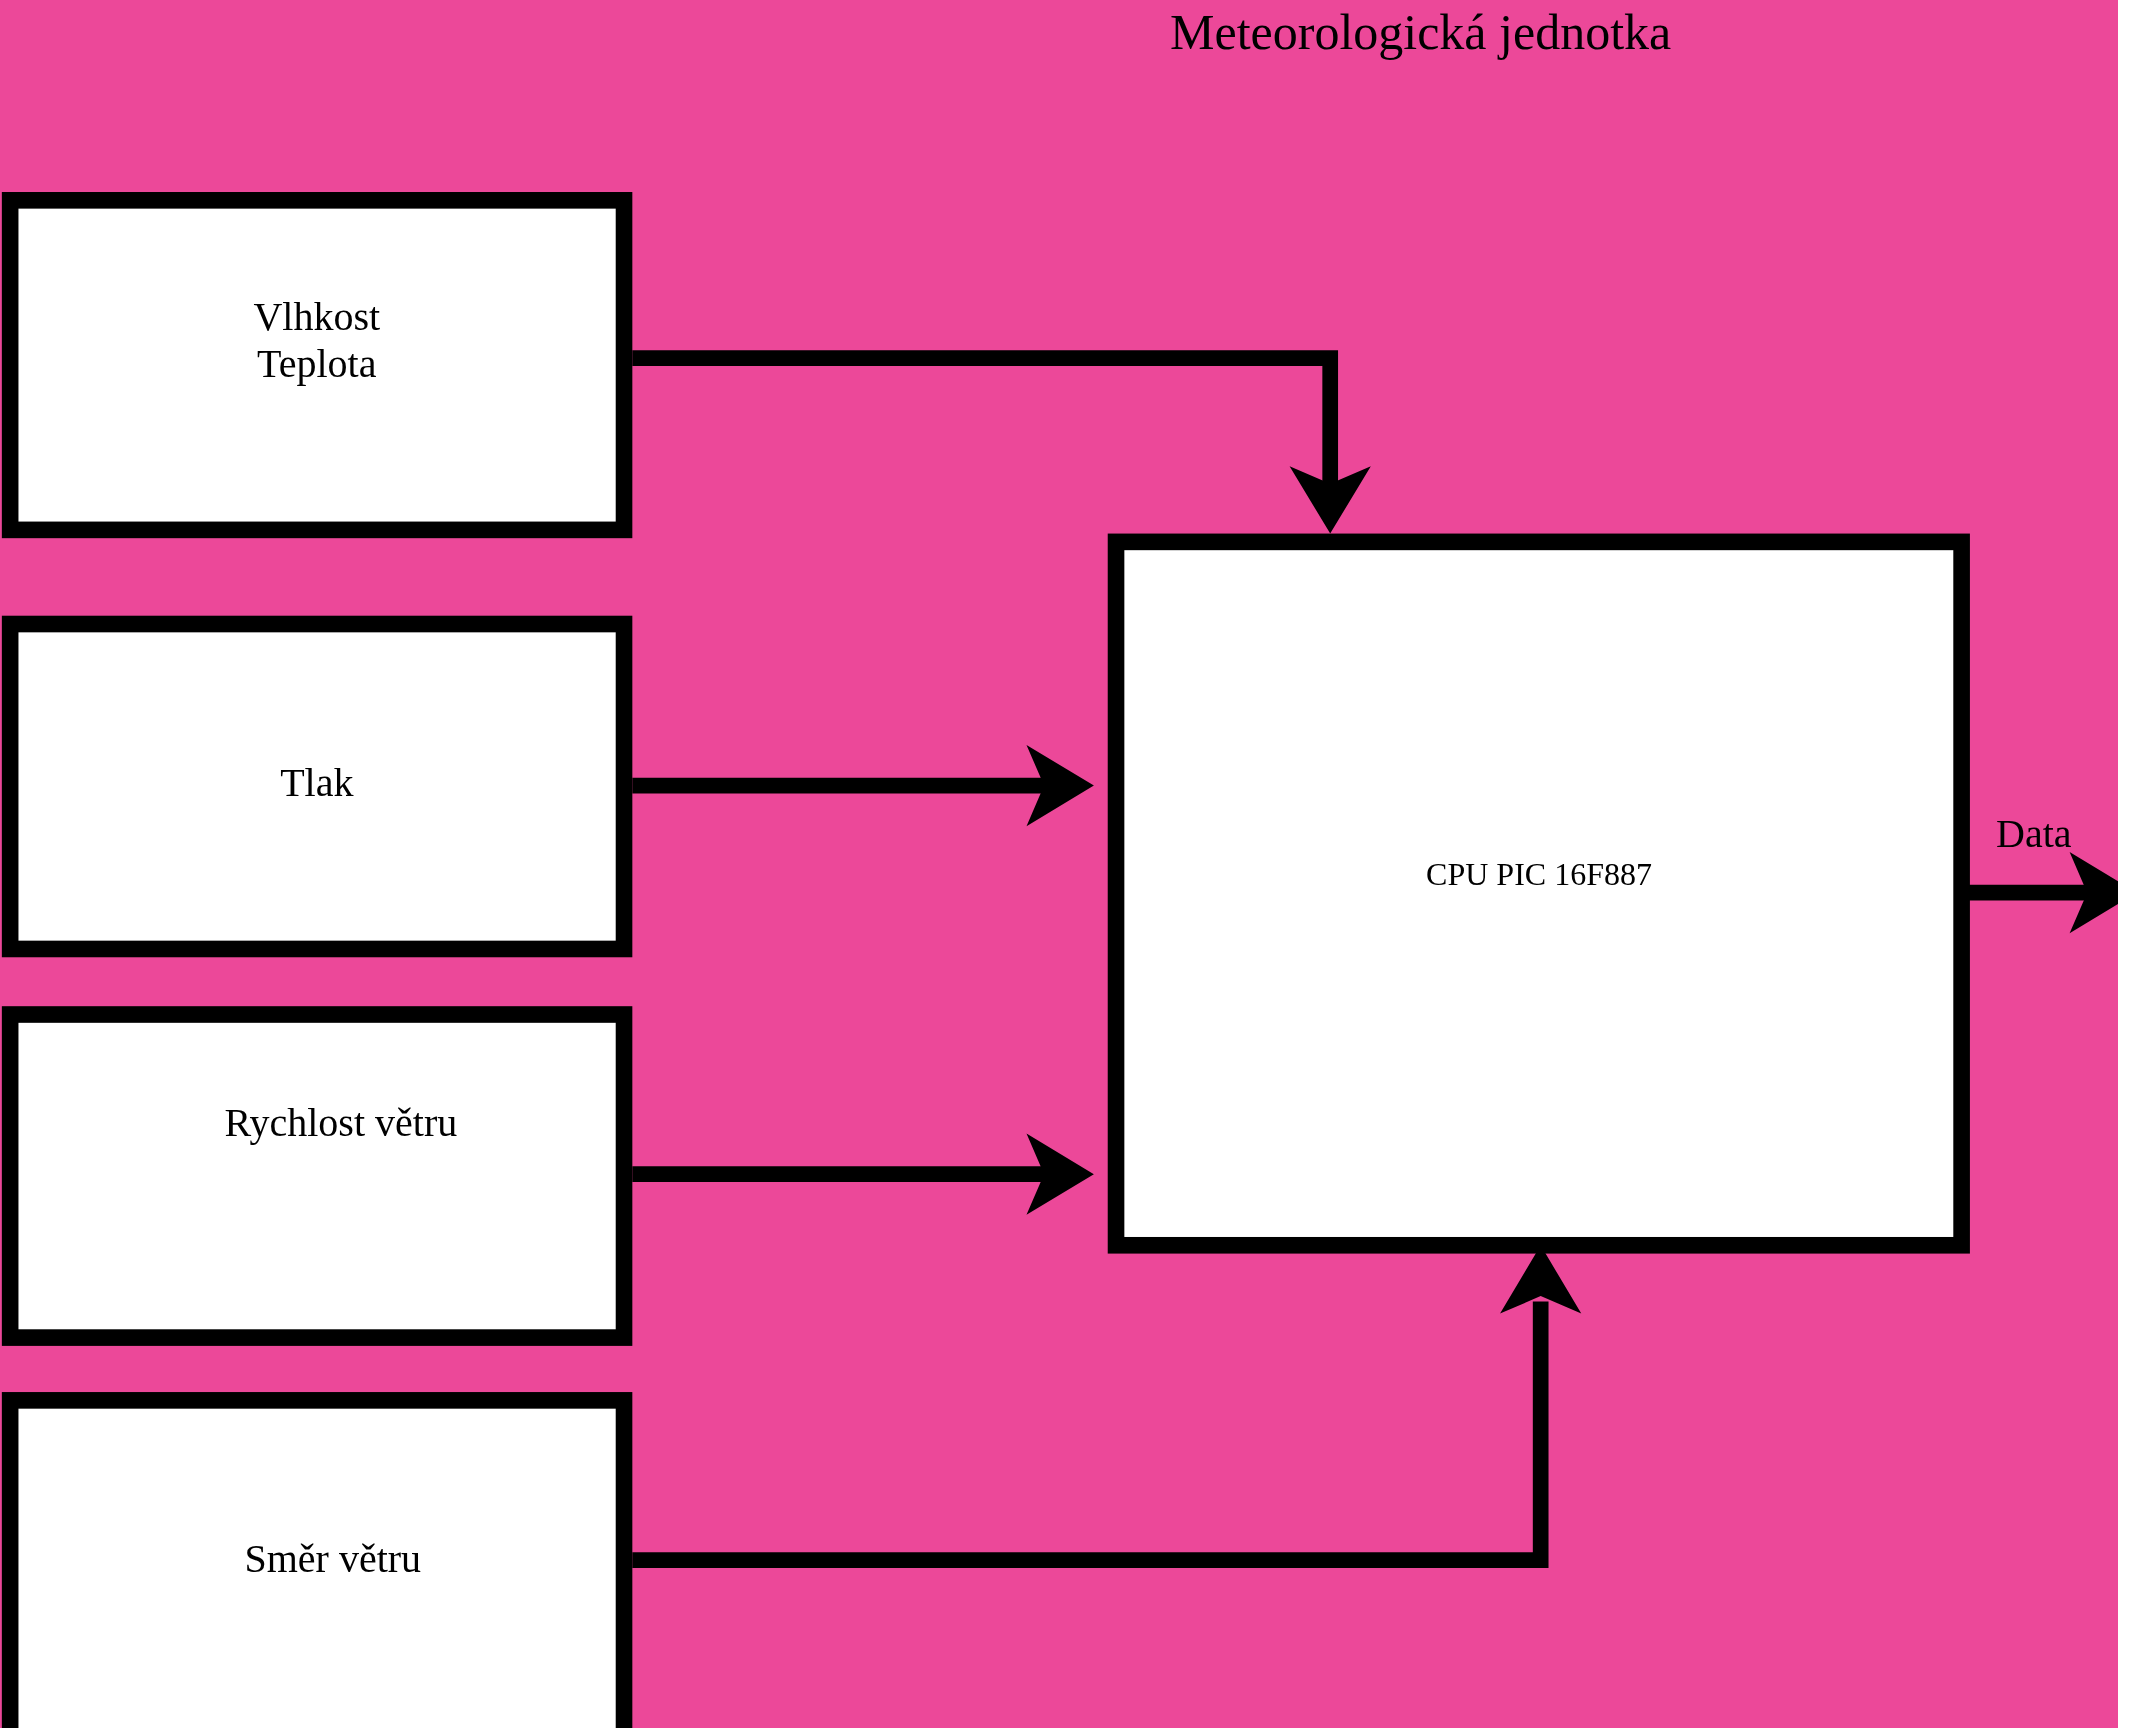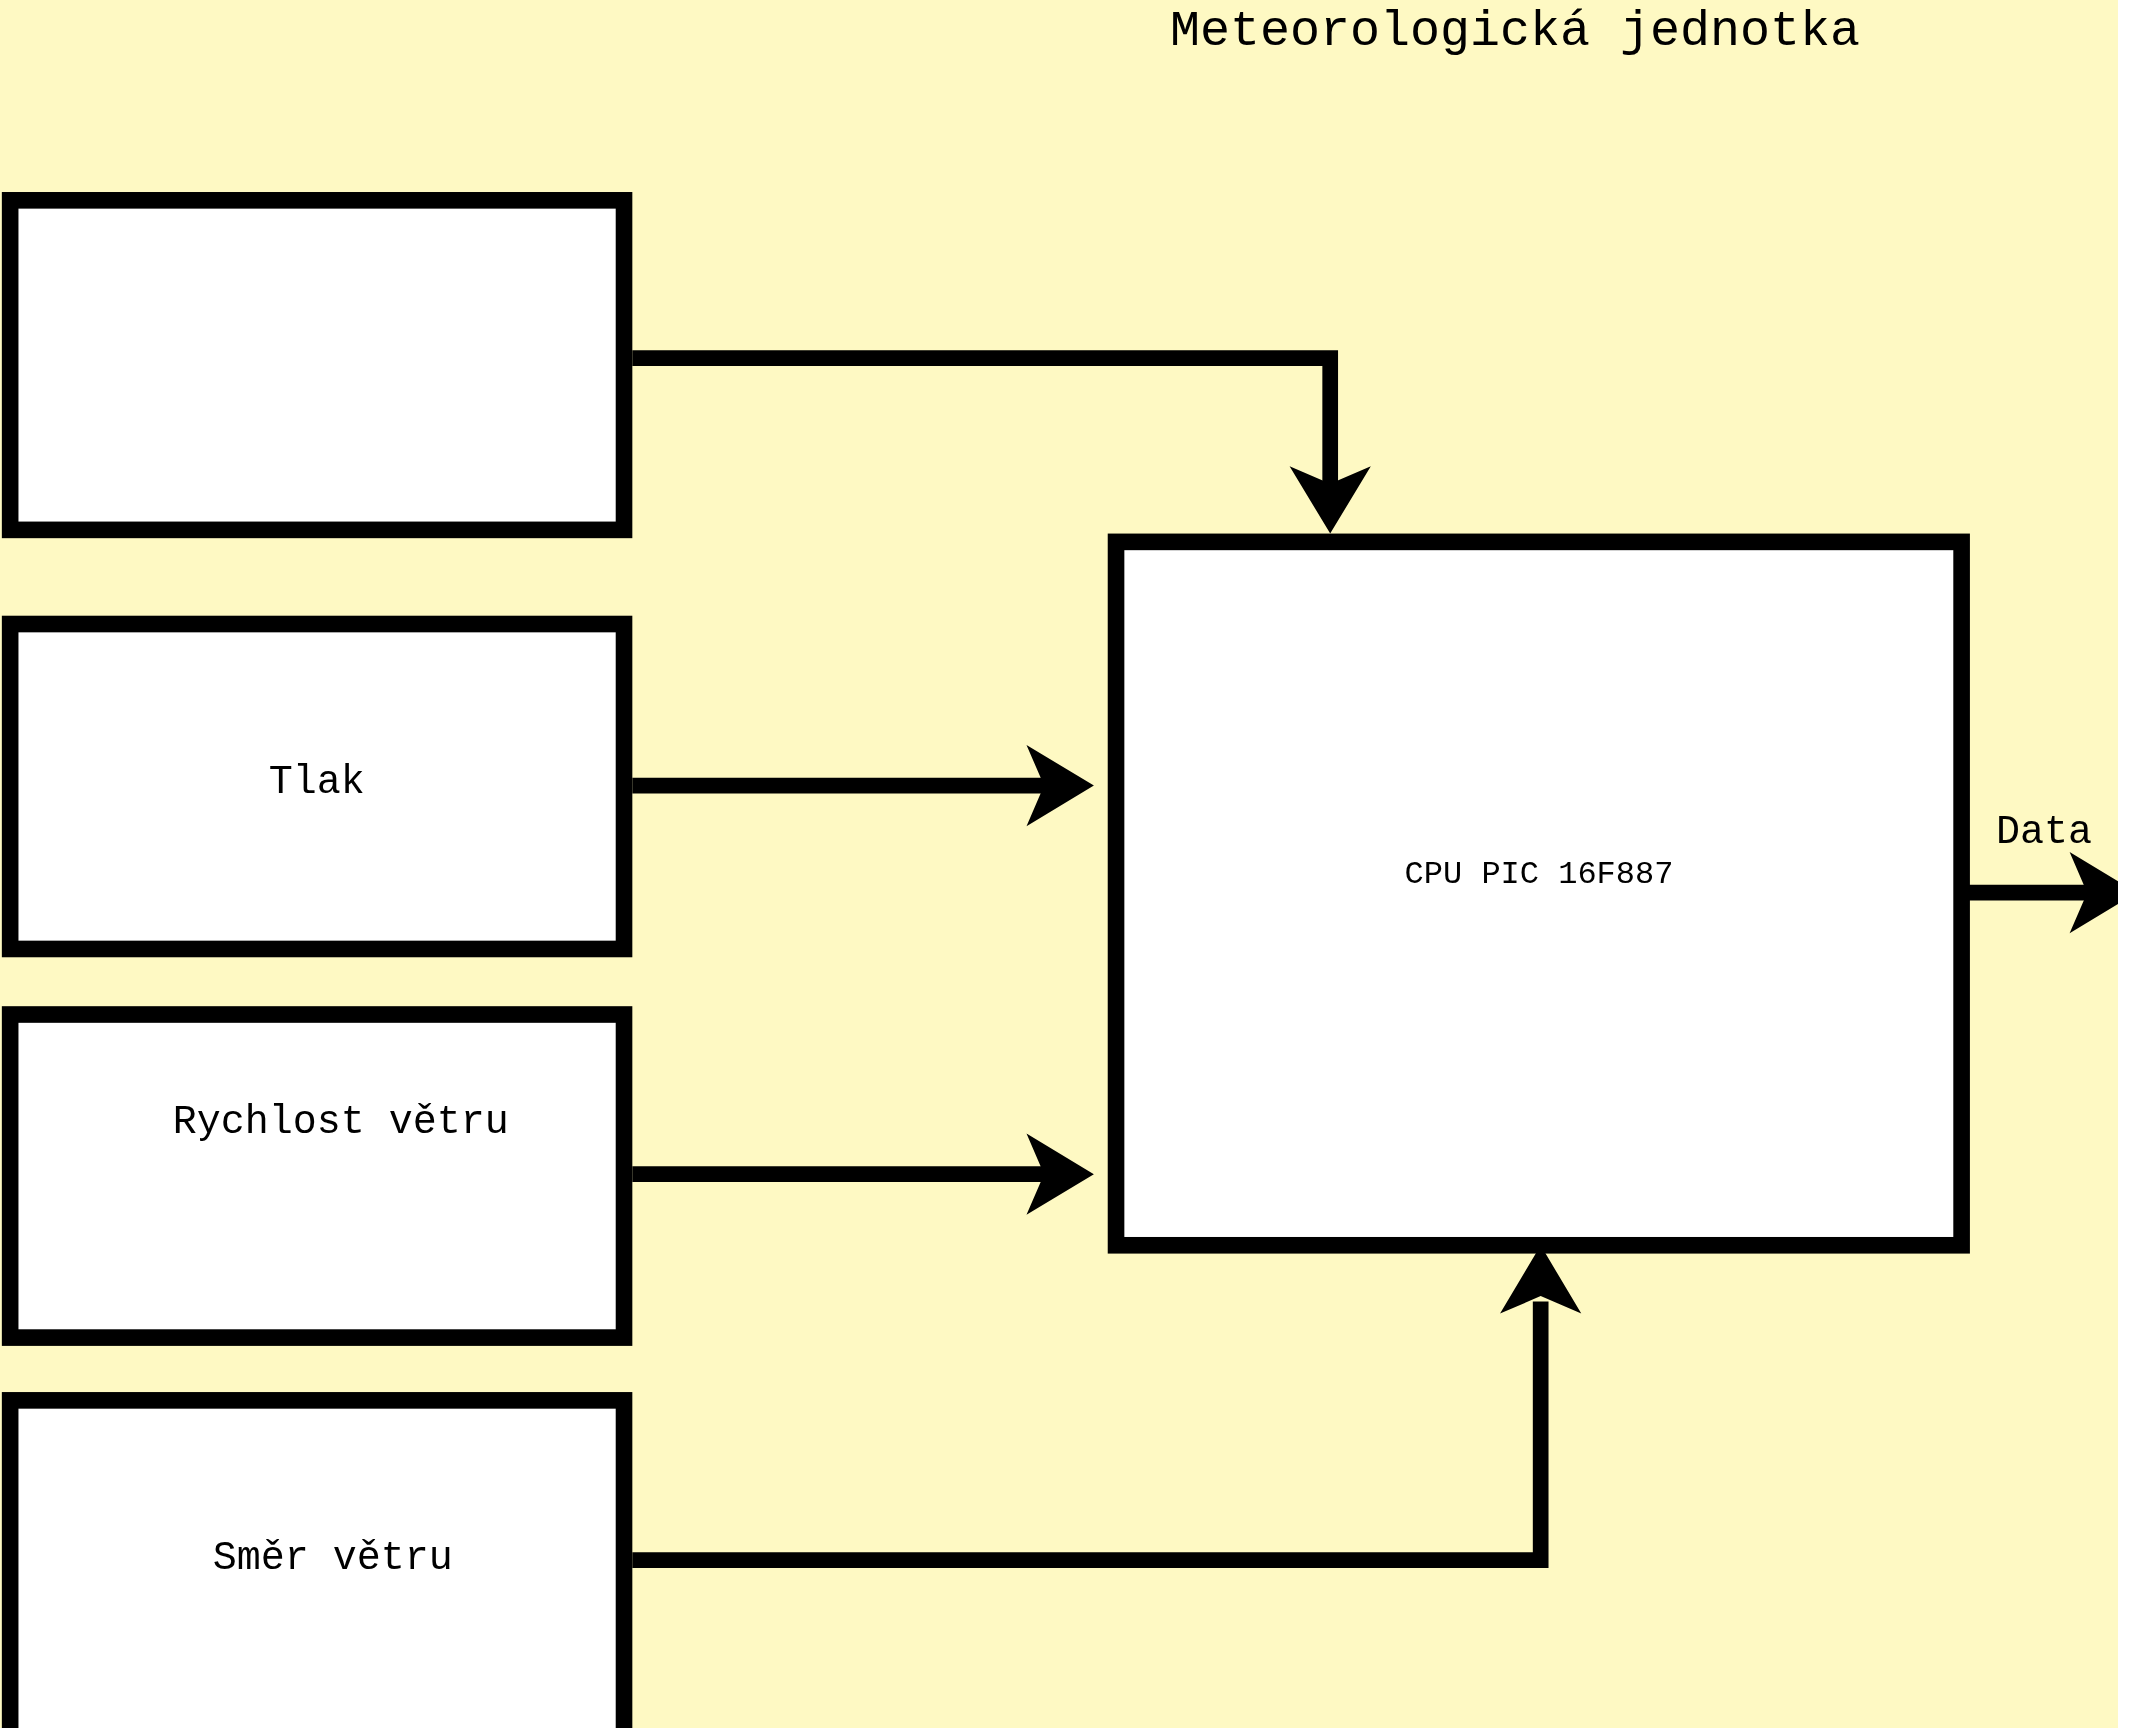--- a/index.html
+++ b/index.html
@@ -4,23 +4,23 @@
 <style>
   html, body {
     margin: 0;
     padding: 0;
     background: #ffffff;
   }
   #canvas {
     position: relative;
     width: 2118px;
     height: 1729px;
-    background: #fef9c3;
+    background: #ec4899;
     overflow: hidden;
-    font-family: Liberation Mono, monospace;
+    font-family: Liberation Serif, serif;
   }
   #diagram-svg {
     position: absolute;
     left: 0;
     top: 0;
     width: 2149px;
     height: 1729px;
   }
   .diagram-title {
     position: absolute;
@@ -98,20 +98,22 @@
       <path d="M 685 1690 L 1669 1690 L 1669 1410" fill="none" stroke="#000000" stroke-width="17"></path>
       <polygon points="1669,1349 1625,1423 1669,1404 1713,1423"></polygon>
     </g>
 
     <g>
       <line x1="2125" y1="967" x2="2262" y2="967" stroke="#000000" stroke-width="17"></line>
       <polygon points="2315,967 2242,923 2261,967 2242,1011"></polygon>
     </g>
   </svg>
 
+  <div class="block-label" style="top:293px;">Vlhkost
+Teplota</div>
 
   <div class="block-label" style="top:759px;">Tlak</div>
 
   <div class="block-label" style="top:1099px;margin-left:24px;">Rychlost větru</div>
 
   <div class="block-label" style="top:1535px;padding-left:16px;">Směr větru</div>
 
   <div class="cpu-label">CPU PIC 16F887</div>
 
   <div class="edge-label">Data</div>

